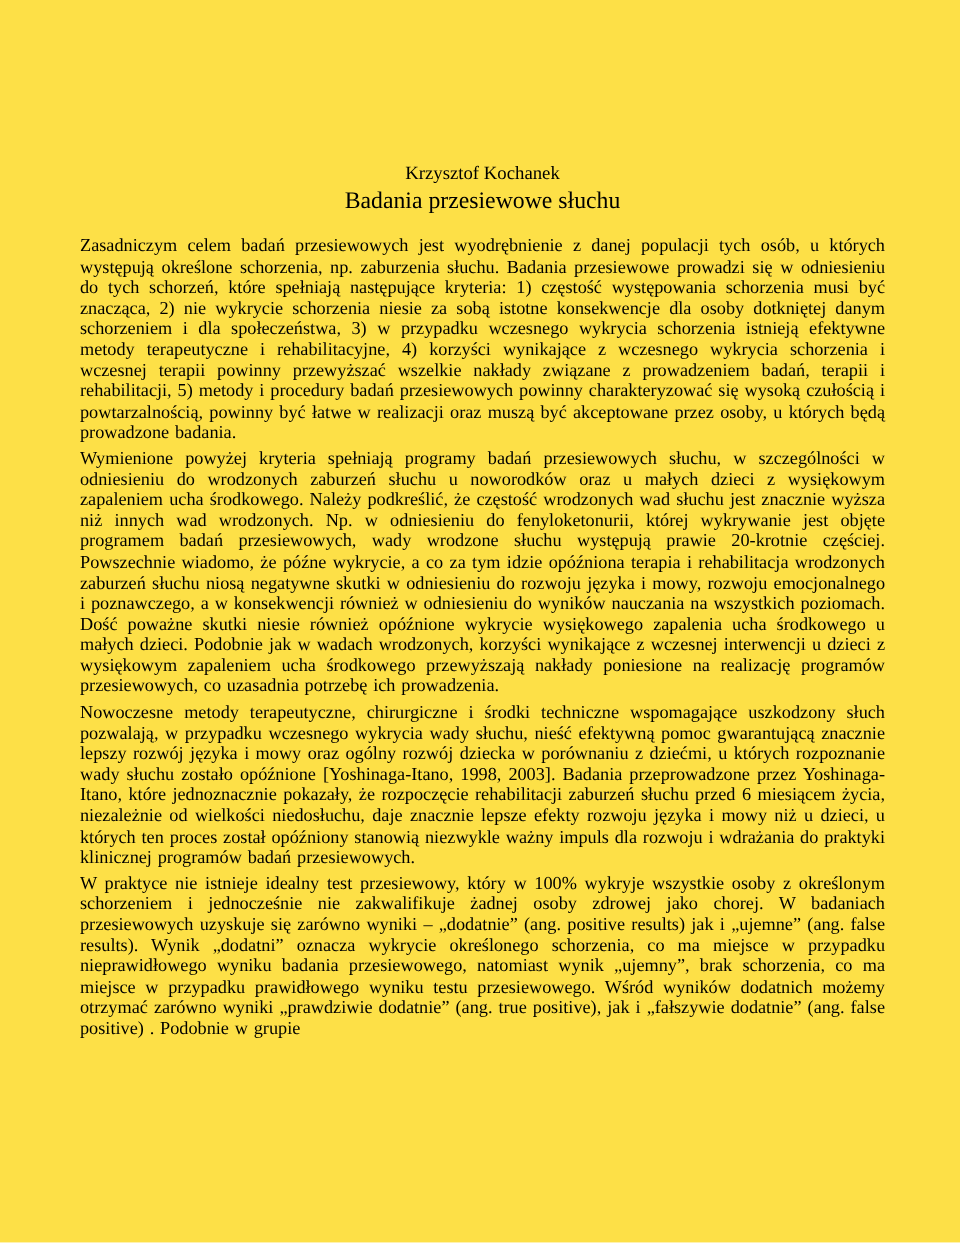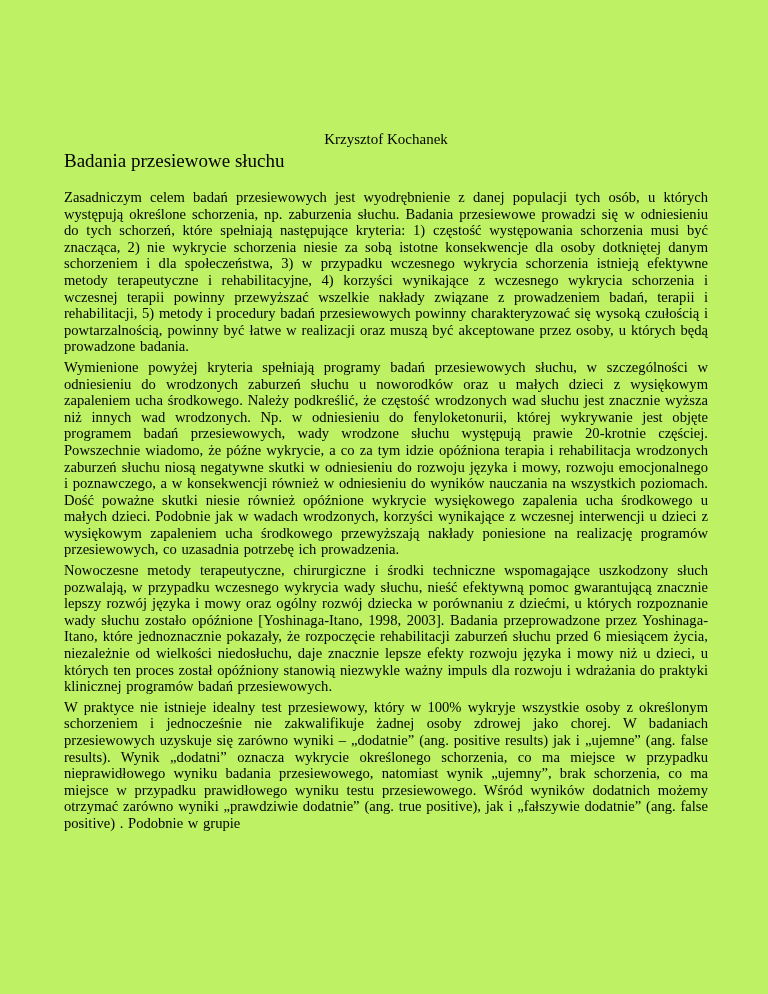--- a/index.html
+++ b/index.html
@@ -4,38 +4,38 @@
 <style>
   html, body {
     margin: 0;
     padding: 0;
     background: #ffffff;
   }
   .page {
     position: relative;
     width: 768px;
     height: 994px;
-    background: #bef264;
+    background: #fde047;
     overflow: hidden;
     font-family: "Liberation Serif", serif;
     color: #000000;
   }
   .content {
     position: absolute;
     left: 64px;
     top: 131px;
     width: 644px;
   }
   .author {
     text-align: center;
     font-size: 15px;
     line-height: 17px;
   }
   .title {
-    text-align: left;
+    text-align: center;
     font-size: 19px;
     line-height: 24px;
     font-weight: normal;
     margin: 1px 0 0 0;
   }
   .paras {
     margin-top: 16px;
   }
   .paras p {
     font-size: 14.6px;

